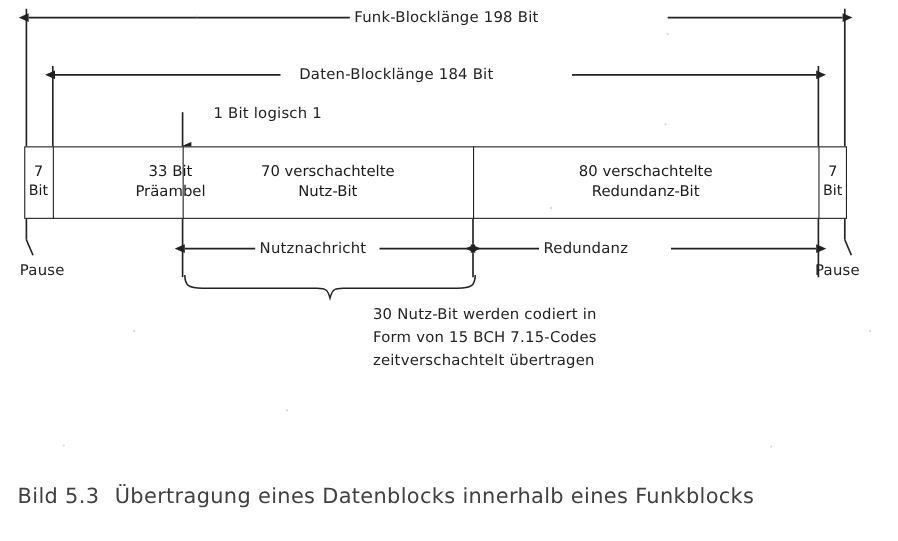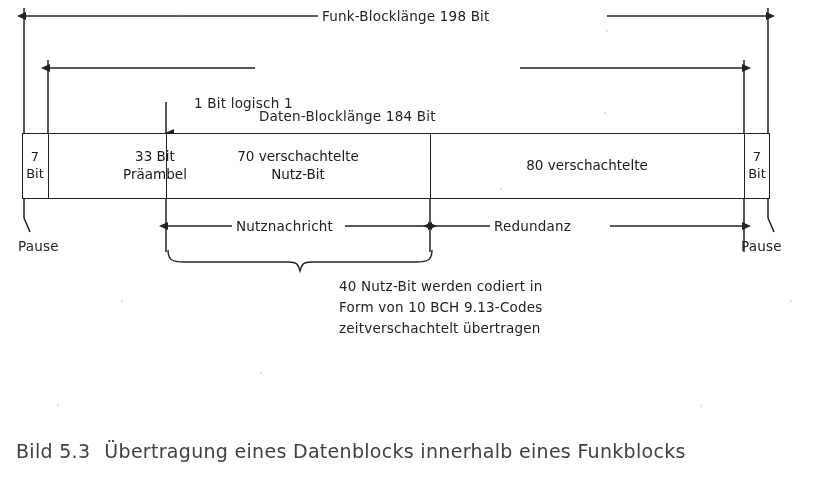--- a/index.html
+++ b/index.html
@@ -145,21 +145,21 @@
                L288,262
                C297,262 298,264 300,271
                C302,264 303,262 312,262
                L416,262
                C428,262 432,260 432,250" stroke-width="1.4"></path>
     </g>
   </svg>
 
   <div class="lbl" style="left:322px; top:8px;">Funk-Blocklänge 198 Bit</div>
 
-  <div class="lbl" style="left:259px; top:60px;margin-top:48px;">Daten-Blocklänge 184 Bit</div>
+  <div class="lbl" style="left:272px; top:60px;">Daten-Blocklänge 184 Bit</div>
 
   <div class="lbl" style="left:174px; top:95px;margin-left:20px;">1 Bit logisch 1</div>
 
   <div class="lbl" style="left:236px; top:218px;">Nutznachricht</div>
 
   <div class="lbl" style="left:494px; top:218px;text-align:right;">Redundanz</div>
 
   <div id="bar"></div>
 
   <div class="divider" style="left:48px;"></div>
@@ -177,33 +177,34 @@
     <span>Präambel</span>
   </div>
 
   <div class="cell" style="left:166px; width:264px;">
     <span>70 verschachtelte</span>
     <span>Nutz-Bit</span>
   </div>
 
   <div class="cell" style="left:430px; width:314px;">
     <span>80 verschachtelte</span>
+    <span>Redundanz-Bit</span>
   </div>
 
   <div class="cell narrow" style="left:744px; width:26px;">
     <span>7</span>
     <span>Bit</span>
   </div>
 
   <div class="lbl" style="left:18px; top:238px;">Pause</div>
 
   <div class="lbl" style="left:741px; top:238px;">Pause</div>
 
-  <div class="lbl" style="left:339px; top:278px;">40 Nutz-Bit werden codiert in</div>
-  <div class="lbl" style="left:339px; top:299px;">Form von 10 BCH 9.13-Codes</div>
+  <div class="lbl" style="left:339px; top:278px;">30 Nutz-Bit werden codiert in</div>
+  <div class="lbl" style="left:339px; top:299px;">Form von 15 BCH 7.15-Codes</div>
   <div class="lbl" style="left:339px; top:320px;">zeitverschachtelt übertragen</div>
 
   <div id="caption">
     <span class="num">Bild 5.3</span><span>Übertragung eines Datenblocks innerhalb eines Funkblocks</span>
   </div>
 
   <div class="speck" style="left:178px; top:14px;"></div>
   <div class="speck" style="left:606px; top:30px;"></div>
   <div class="speck" style="left:347px; top:156px;"></div>
   <div class="speck" style="left:604px; top:112px;"></div>

